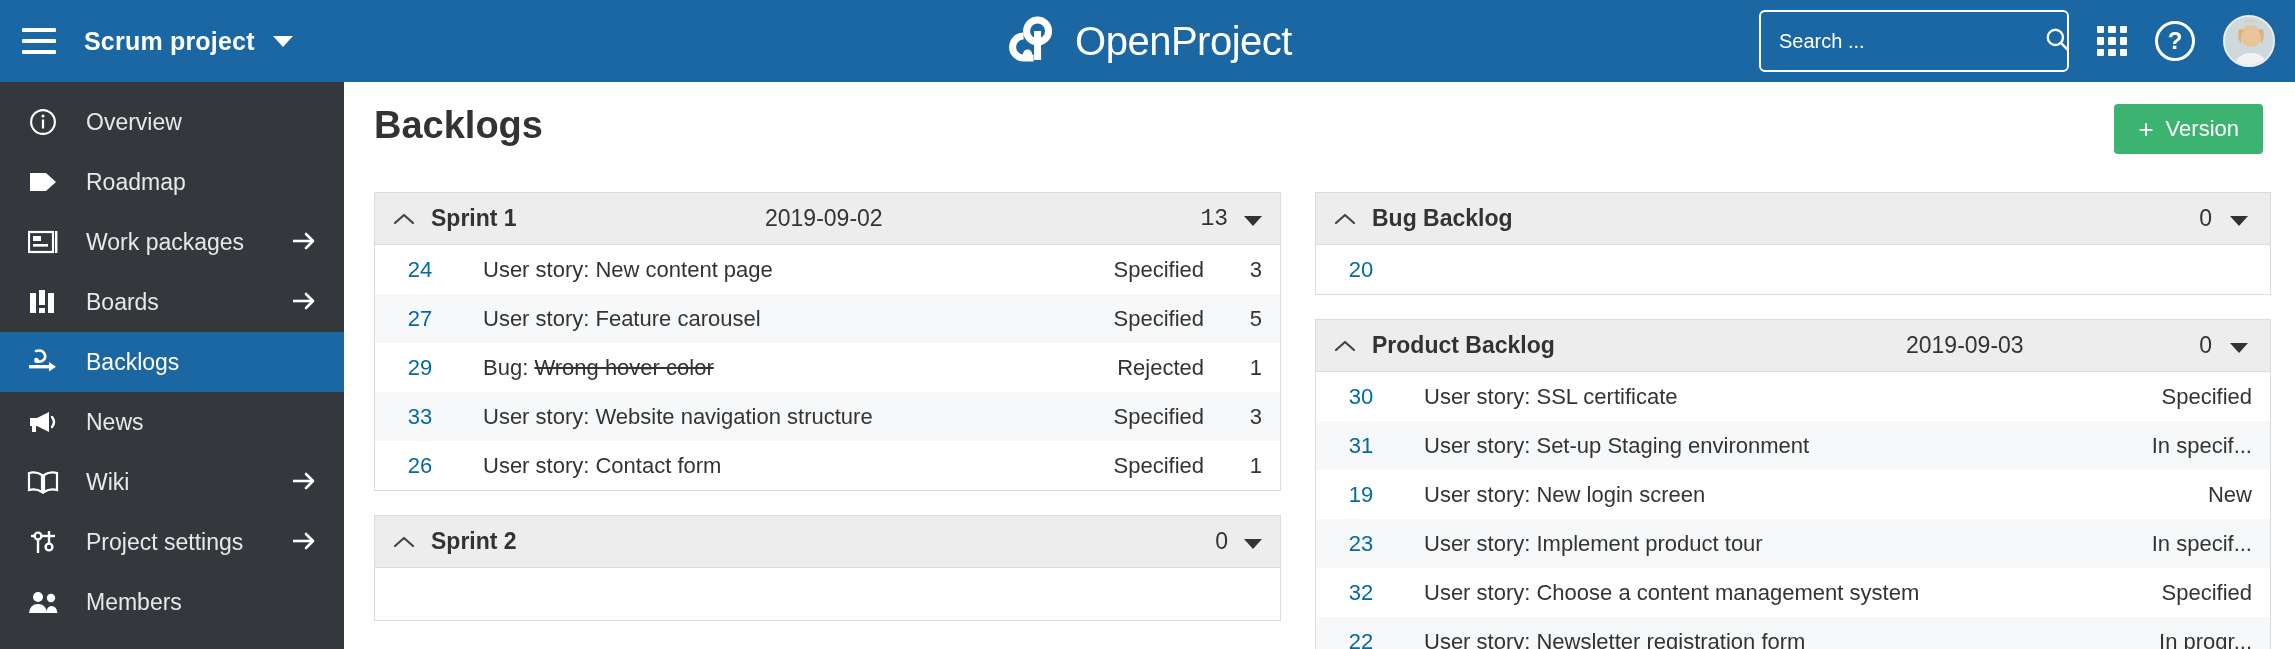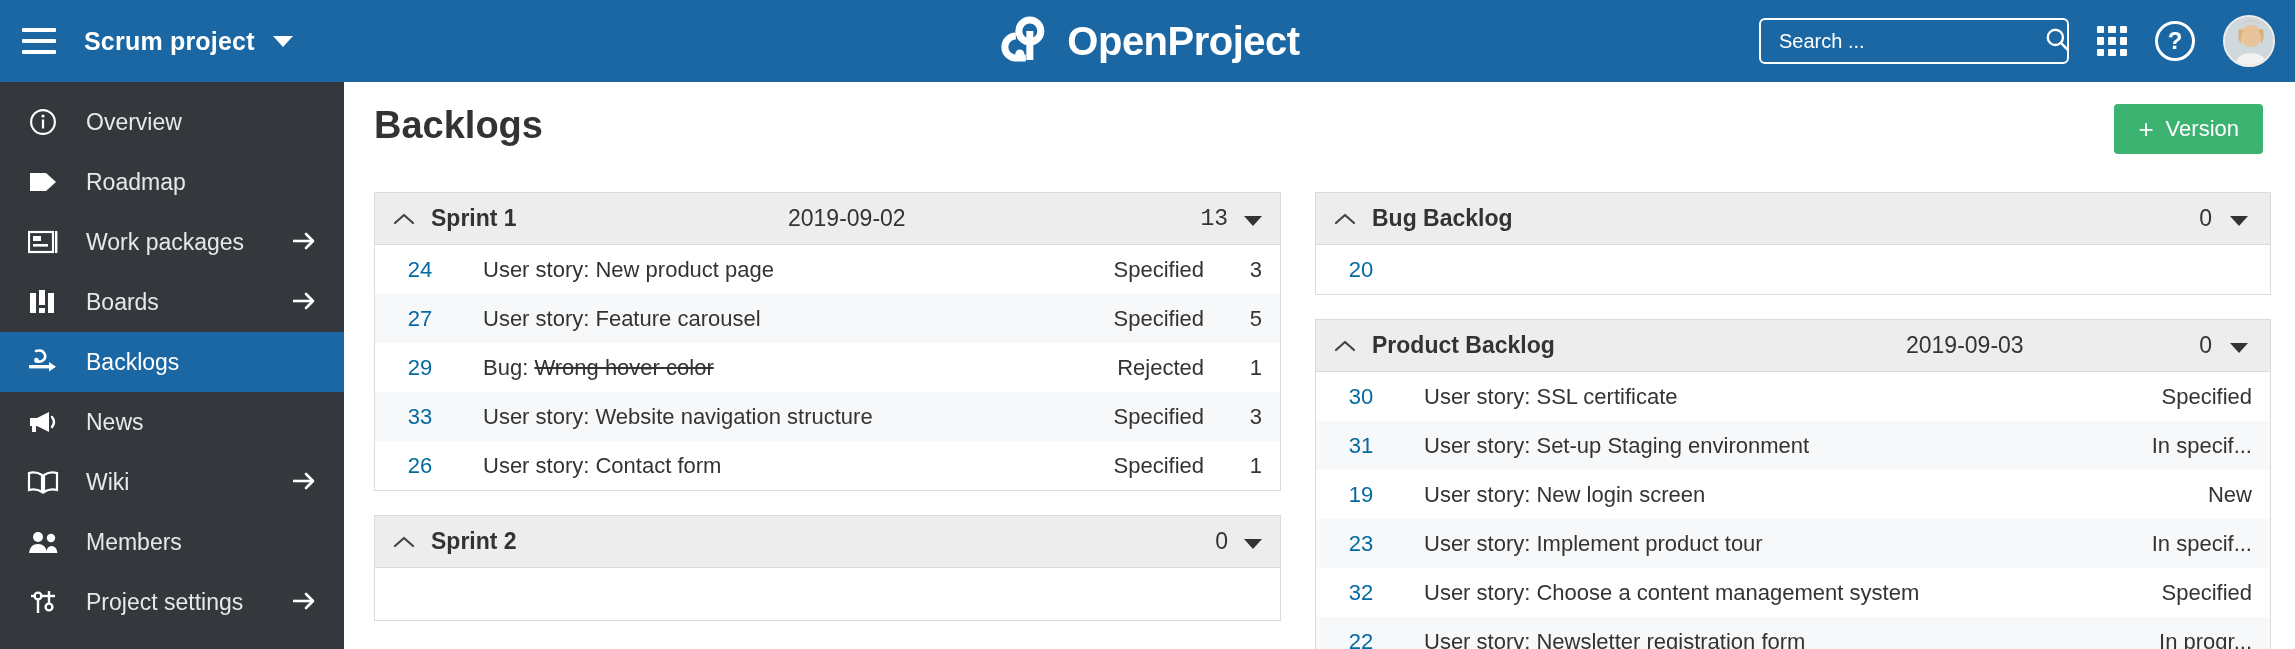--- a/index.html
+++ b/index.html
@@ -38,29 +38,29 @@
     border-right: 10px solid transparent;
     border-top: 11px solid #ffffff;
     cursor: pointer;
   }
 
   .logo-wrap {
     position: absolute; left: 50%; top: 50%;
     transform: translate(-50%, -50%);
     display: flex; align-items: center; gap: 16px;
   }
-  .logo-text { color: #fff; font-size: 40px; font-weight: 700; letter-spacing: -0.5px; white-space: nowrap; }
+  .logo-text { color: #fff; font-size: 40px; font-weight: 400; letter-spacing: -0.5px; white-space: nowrap; }
 
   .header-right {
     position: absolute; right: 20px; top: 50%;
     transform: translateY(-50%);
     display: flex; align-items: center; gap: 28px;
   }
   .search-box {
-    width: 310px; height: 46px;
+    width: 310px; height: 62px;
     border: 2px solid #ffffff; border-radius: 6px;
     display: flex; align-items: center;
     padding: 0 12px 0 18px;
     background: transparent;
   }
   .search-input {
     flex: 1; background: transparent; border: none; outline: none;
     color: #ffffff; font-size: 20px;
     font-family: "Liberation Sans", sans-serif;
   }
@@ -332,73 +332,73 @@
         </svg>
       </span>
       <span class="side-label">Wiki</span>
       <span class="side-arrow"><svg width="24" height="22" viewBox="0 0 24 22">
           <line x1="1" y1="11" x2="20" y2="11" stroke="#fff" stroke-width="2.6"></line>
           <path d="M14 4 l7 7 l-7 7" fill="none" stroke="#fff" stroke-width="2.6" stroke-linecap="round" stroke-linejoin="round"></path>
         </svg></span>
     </div>
     <div class="side-item">
       <span class="side-ico">
-        <svg width="32" height="24" viewBox="0 0 32 24">
-          <circle cx="11" cy="7" r="5" fill="#fff"></circle>
-          <path d="M2 23 q1 -9 9 -9 q8 0 9 9 z" fill="#fff"></path>
-          <circle cx="24" cy="8" r="4.2" fill="#fff"></circle>
-          <path d="M19 23 q1 -7 5.5 -7 q5 0 6 7 z" fill="#fff"></path>
-        </svg>
-      </span>
-      <span class="side-label">Members</span>
-    </div>
-    <div class="side-item">
-      <span class="side-ico">
         <svg width="30" height="30" viewBox="0 0 30 30">
           <circle cx="10" cy="9" r="3.4" fill="none" stroke="#fff" stroke-width="2.4"></circle>
           <circle cx="21" cy="20" r="3.4" fill="none" stroke="#fff" stroke-width="2.4"></circle>
           <line x1="10" y1="12.5" x2="10" y2="26" stroke="#fff" stroke-width="2.4"></line>
           <line x1="21" y1="4" x2="21" y2="16.5" stroke="#fff" stroke-width="2.4"></line>
           <line x1="3" y1="9" x2="6.5" y2="9" stroke="#fff" stroke-width="2.4"></line>
           <line x1="13.5" y1="9" x2="27" y2="9" stroke="#fff" stroke-width="2.4"></line>
         </svg>
       </span>
       <span class="side-label">Project settings</span>
       <span class="side-arrow"><svg width="24" height="22" viewBox="0 0 24 22">
           <line x1="1" y1="11" x2="20" y2="11" stroke="#fff" stroke-width="2.6"></line>
           <path d="M14 4 l7 7 l-7 7" fill="none" stroke="#fff" stroke-width="2.6" stroke-linecap="round" stroke-linejoin="round"></path>
         </svg></span>
+    </div>
+    <div class="side-item">
+      <span class="side-ico">
+        <svg width="32" height="24" viewBox="0 0 32 24">
+          <circle cx="11" cy="7" r="5" fill="#fff"></circle>
+          <path d="M2 23 q1 -9 9 -9 q8 0 9 9 z" fill="#fff"></path>
+          <circle cx="24" cy="8" r="4.2" fill="#fff"></circle>
+          <path d="M19 23 q1 -7 5.5 -7 q5 0 6 7 z" fill="#fff"></path>
+        </svg>
+      </span>
+      <span class="side-label">Members</span>
     </div>
   </div>
 
 <div class="main">
   <div class="page-title">Backlogs</div>
   <button class="version-btn">
     <span class="plus">+</span>
     <span>Version</span>
   </button>
 
   <div class="columns">
     <div class="col col-left" id="col-left">
         <div class="backlog">
           <div class="backlog-header">
             <span class="collapse-ico">
               <svg width="22" height="14" viewBox="0 0 22 14">
                 <path d="M2 11 L11 3 L20 11" fill="none" stroke="#444" stroke-width="2.2" stroke-linecap="round" stroke-linejoin="round"></path>
               </svg>
             </span>
             <span class="bh-name">Sprint 1</span>
-            <span class="bh-date" style="left:413px;">2019-09-02</span>
+            <span class="bh-date" style="left:390px;">2019-09-02</span>
             <span class="bh-count" style="right:52px;font-family:Liberation Mono, monospace;">13</span>
             <span class="bh-caret" style="right:18px;top:23px;"></span>
           </div>
           <div class="rows">
             <div class="row even">
               <span class="row-id">24</span>
-              <span class="row-subject"><span>User story: New product page</span></span>
+              <span class="row-subject"><span>User story: New content page</span></span>
               <span class="row-status" style="width:180px;padding-right:14px;">Specified</span>
               <span class="row-points">3</span>
             </div>
             <div class="row odd">
               <span class="row-id">27</span>
               <span class="row-subject"><span>User story: Feature carousel</span></span>
               <span class="row-status" style="width:180px;padding-right:14px;">Specified</span>
               <span class="row-points">5</span>
             </div>
             <div class="row even">

